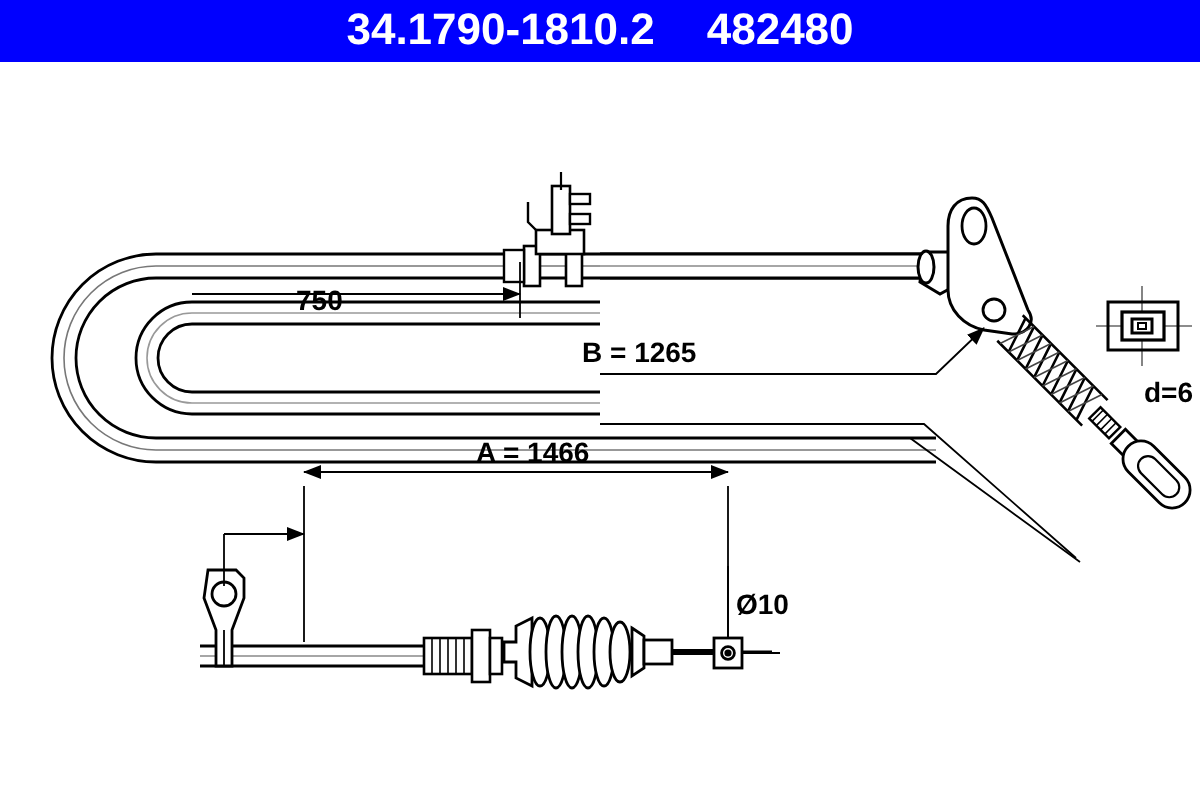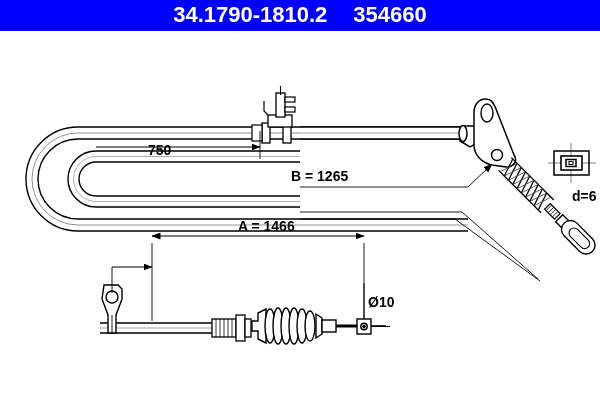--- a/index.html
+++ b/index.html
@@ -64,21 +64,21 @@
   }
 </style>
 </head>
 <body>
 
 <div id="page">
 
   <div id="header-bar">
     <div class="title-wrap">
       <span class="t">34.1790-1810.2</span>
-      <span class="t">354660</span>
+      <span class="t">482480</span>
     </div>
   </div>
 
   <div id="drawing-area">
     <svg class="dwg" viewBox="0 0 600 369" xmlns="http://www.w3.org/2000/svg">
 
       <defs>
         <marker id="ar-r" markerWidth="9" markerHeight="7" refX="8.5" refY="3.5" orient="auto" markerUnits="userSpaceOnUse">
           <path d="M0,0 L9,3.5 L0,7 z" fill="#000"></path>
         </marker>

